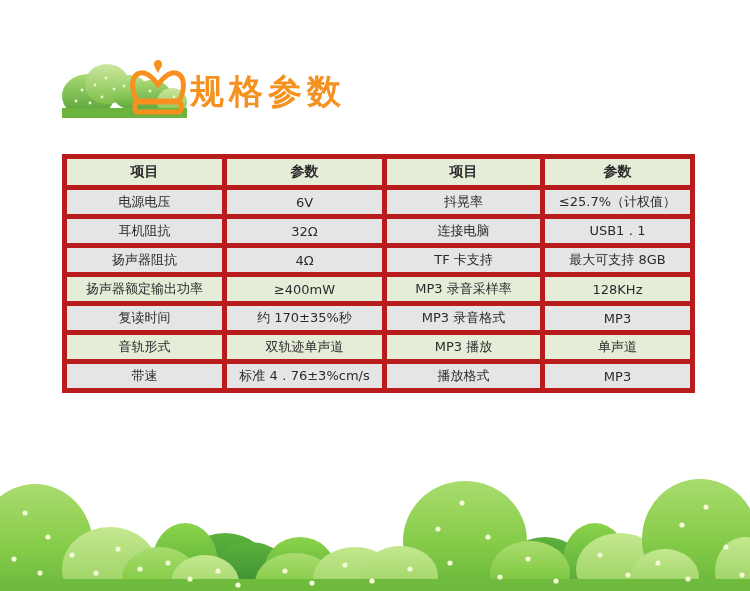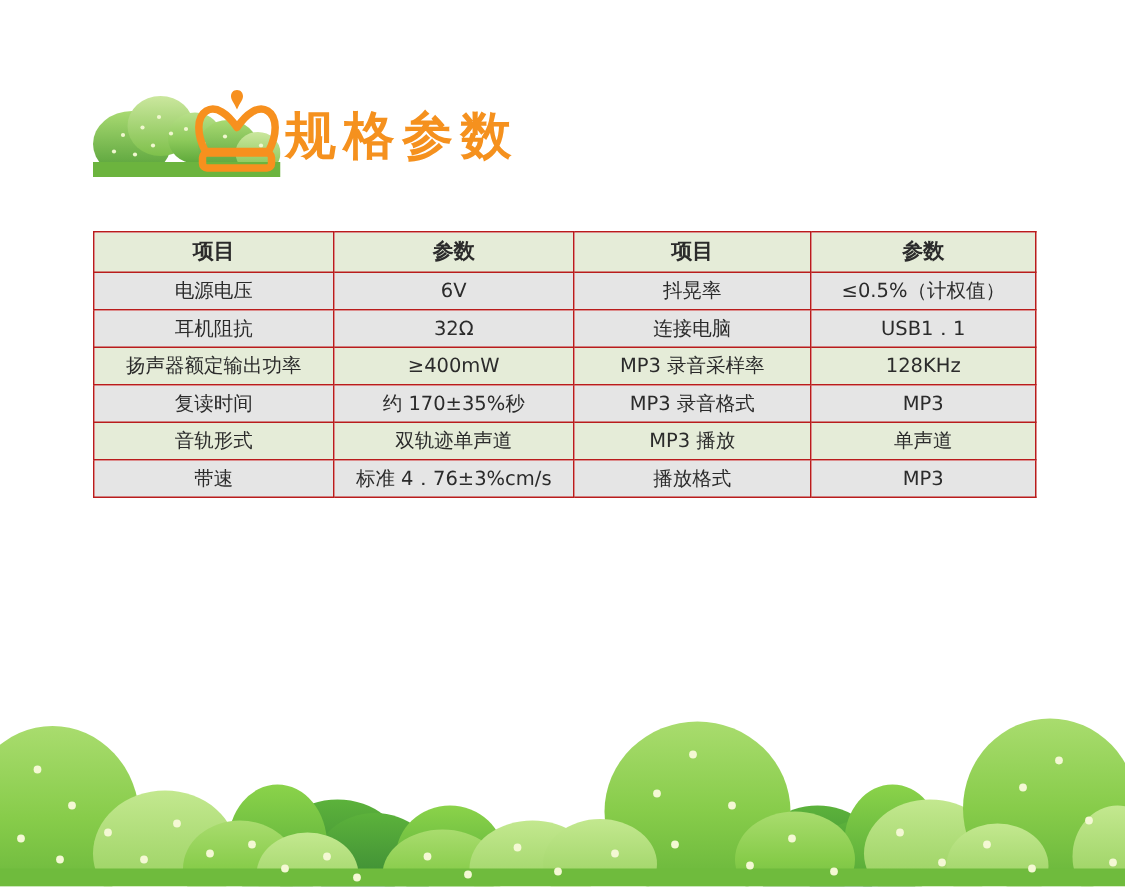--- a/index.html
+++ b/index.html
@@ -64,21 +64,21 @@
     width: 628px;
     table-layout: fixed;
   }
   table.spec-table col.c1 { width: 160px; }
   table.spec-table col.c2 { width: 160px; }
   table.spec-table col.c3 { width: 158px; }
   table.spec-table col.c4 { width: 150px; }
 
   table.spec-table td,
   table.spec-table th {
-    border: 1px solid #b91c1c;
+    border: 5px solid #b91c1c;
     height: 24px;
     text-align: center;
     vertical-align: middle;
     font-size: 13px;
     color: #2b2b2b;
     padding: 0 3px;
     white-space: nowrap;
     overflow: hidden;
   }
   table.spec-table thead th {
@@ -169,27 +169,33 @@
         <th>参数</th>
         <th>项目</th>
         <th>参数</th>
       </tr>
     </thead>
     <tbody>
         <tr class="odd">
           <td>电源电压</td>
           <td>6V</td>
           <td>抖晃率</td>
-          <td>≤0.5%（计权值）</td>
+          <td>≤25.7%（计权值）</td>
         </tr>
         <tr class="odd">
           <td>耳机阻抗</td>
           <td>32Ω</td>
           <td>连接电脑</td>
           <td>USB1．1</td>
+        </tr>
+        <tr class="odd">
+          <td>扬声器阻抗</td>
+          <td>4Ω</td>
+          <td>TF 卡支持</td>
+          <td>最大可支持 8GB</td>
         </tr>
         <tr class="even">
           <td>扬声器额定输出功率</td>
           <td>≥400mW</td>
           <td>MP3 录音采样率</td>
           <td>128KHz</td>
         </tr>
         <tr class="odd">
           <td>复读时间</td>
           <td>约 170±35%秒</td>

